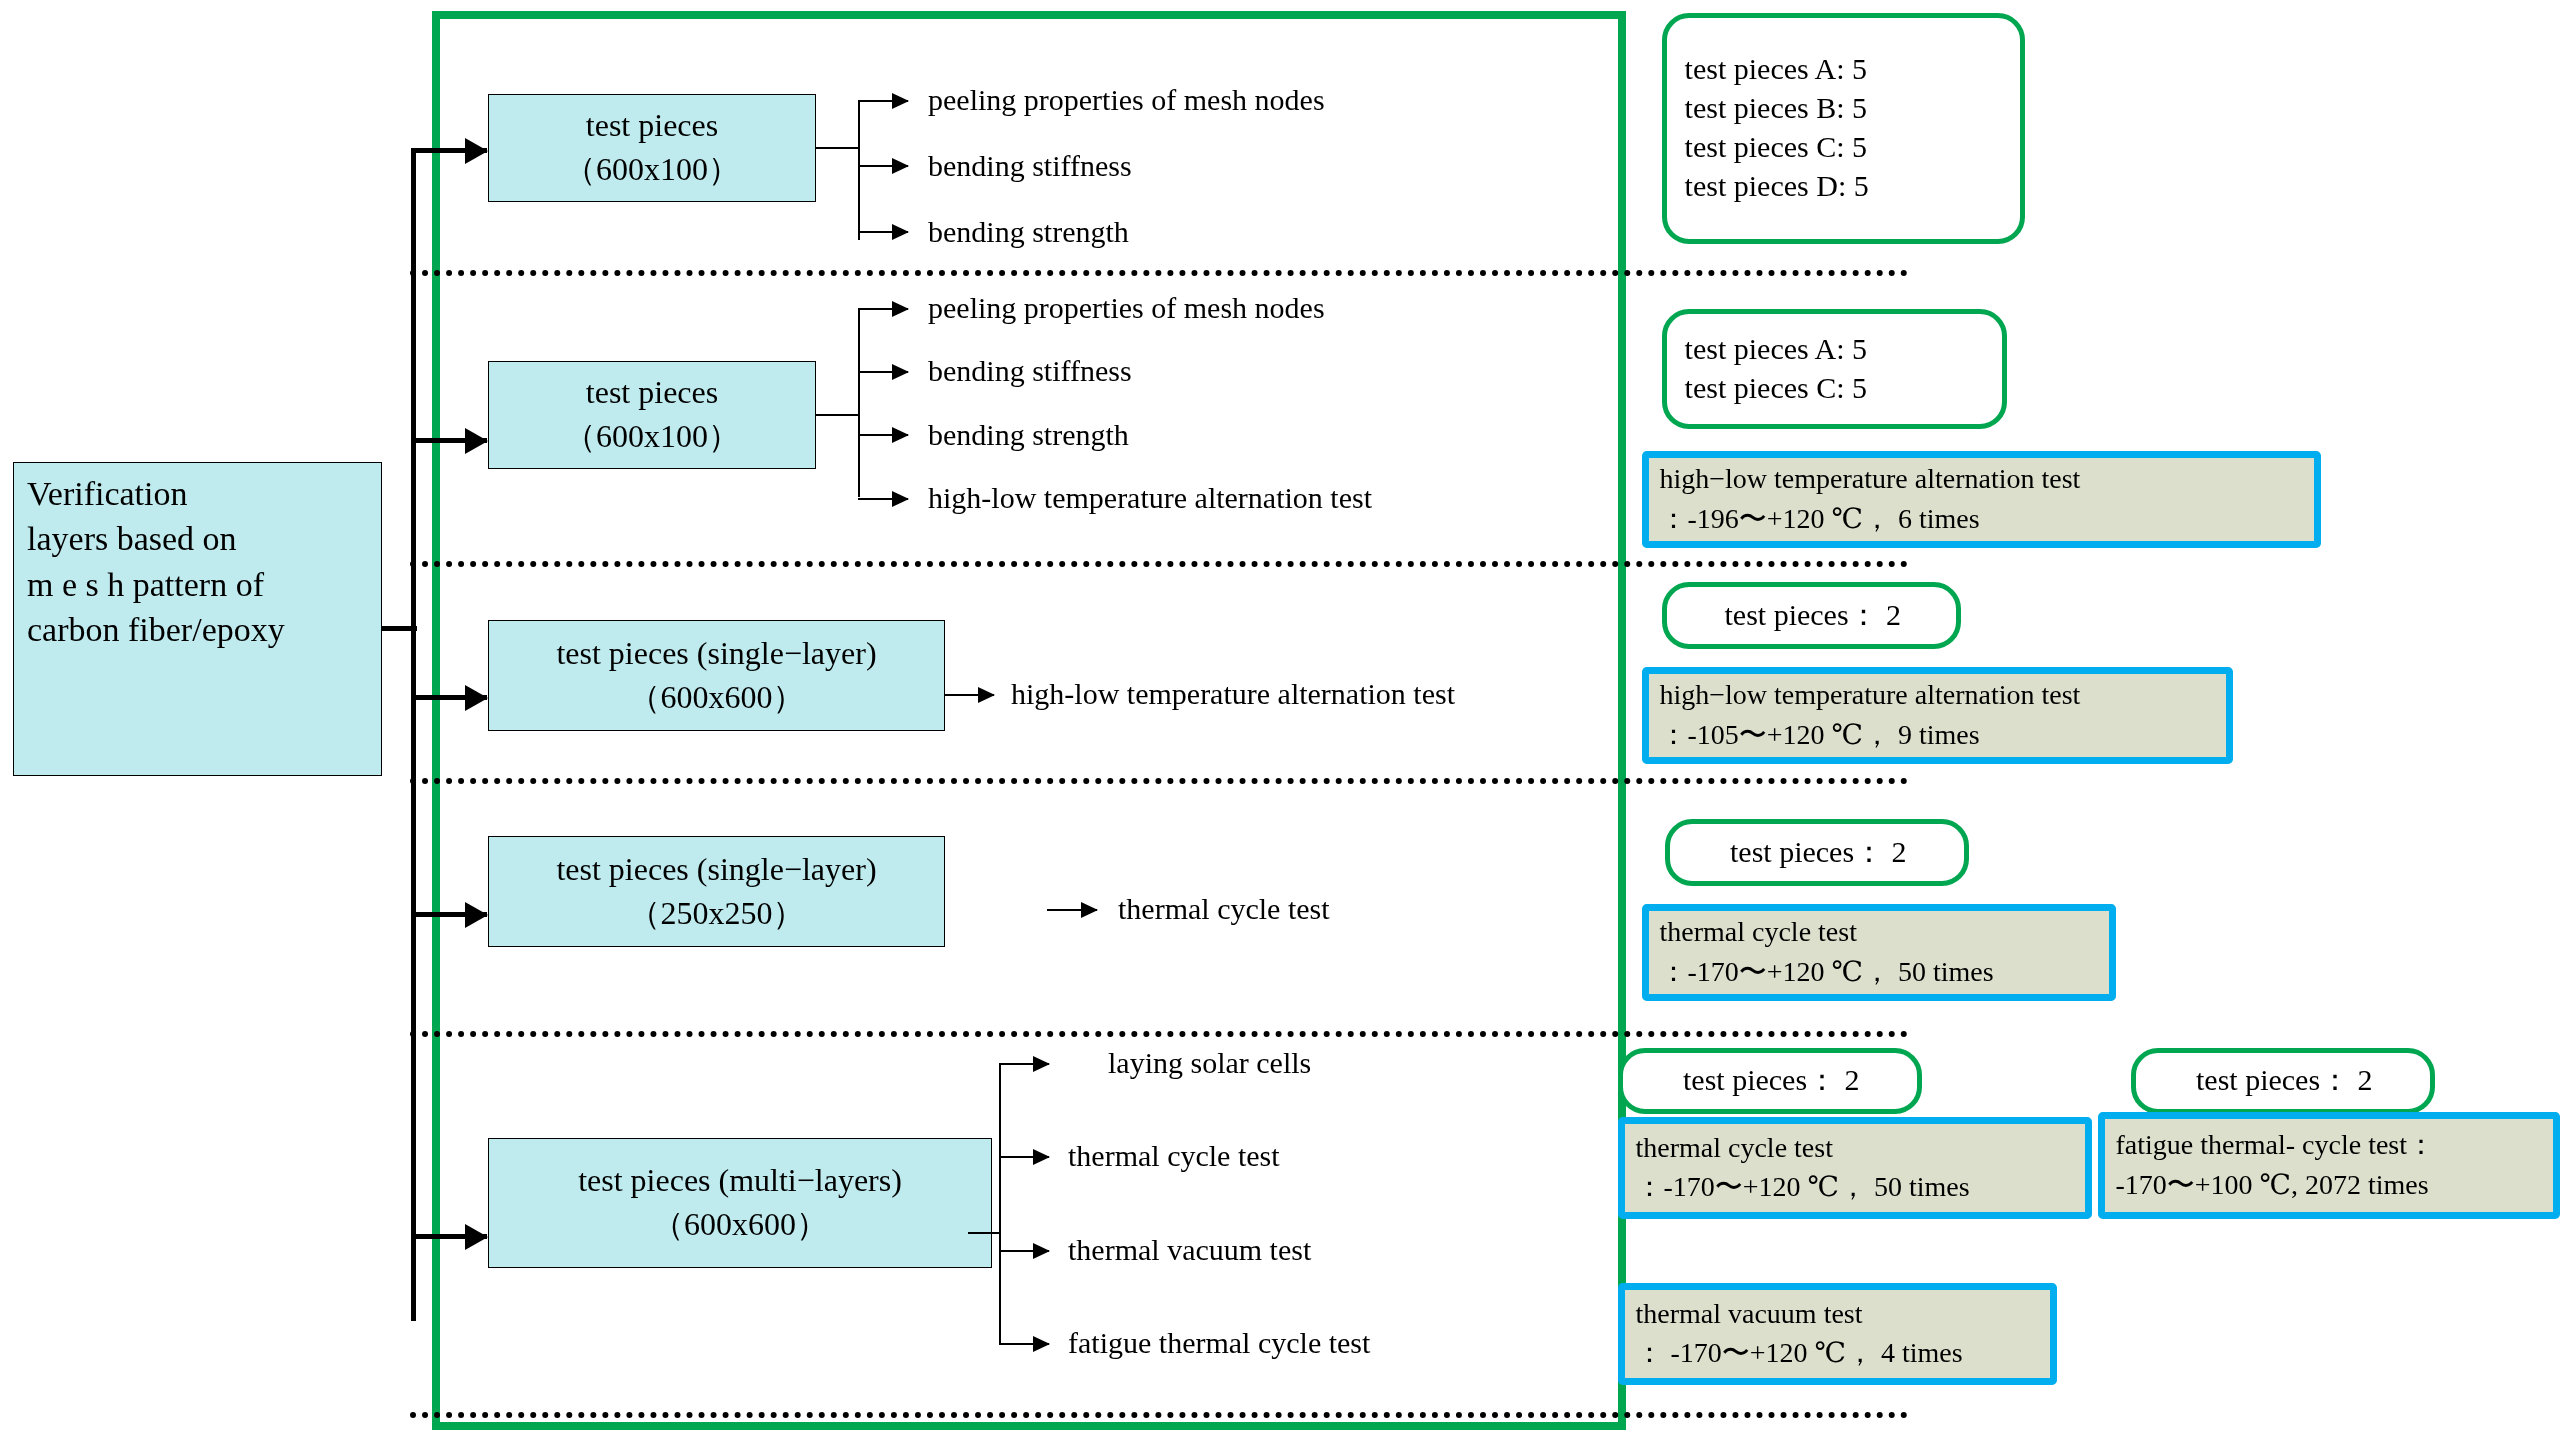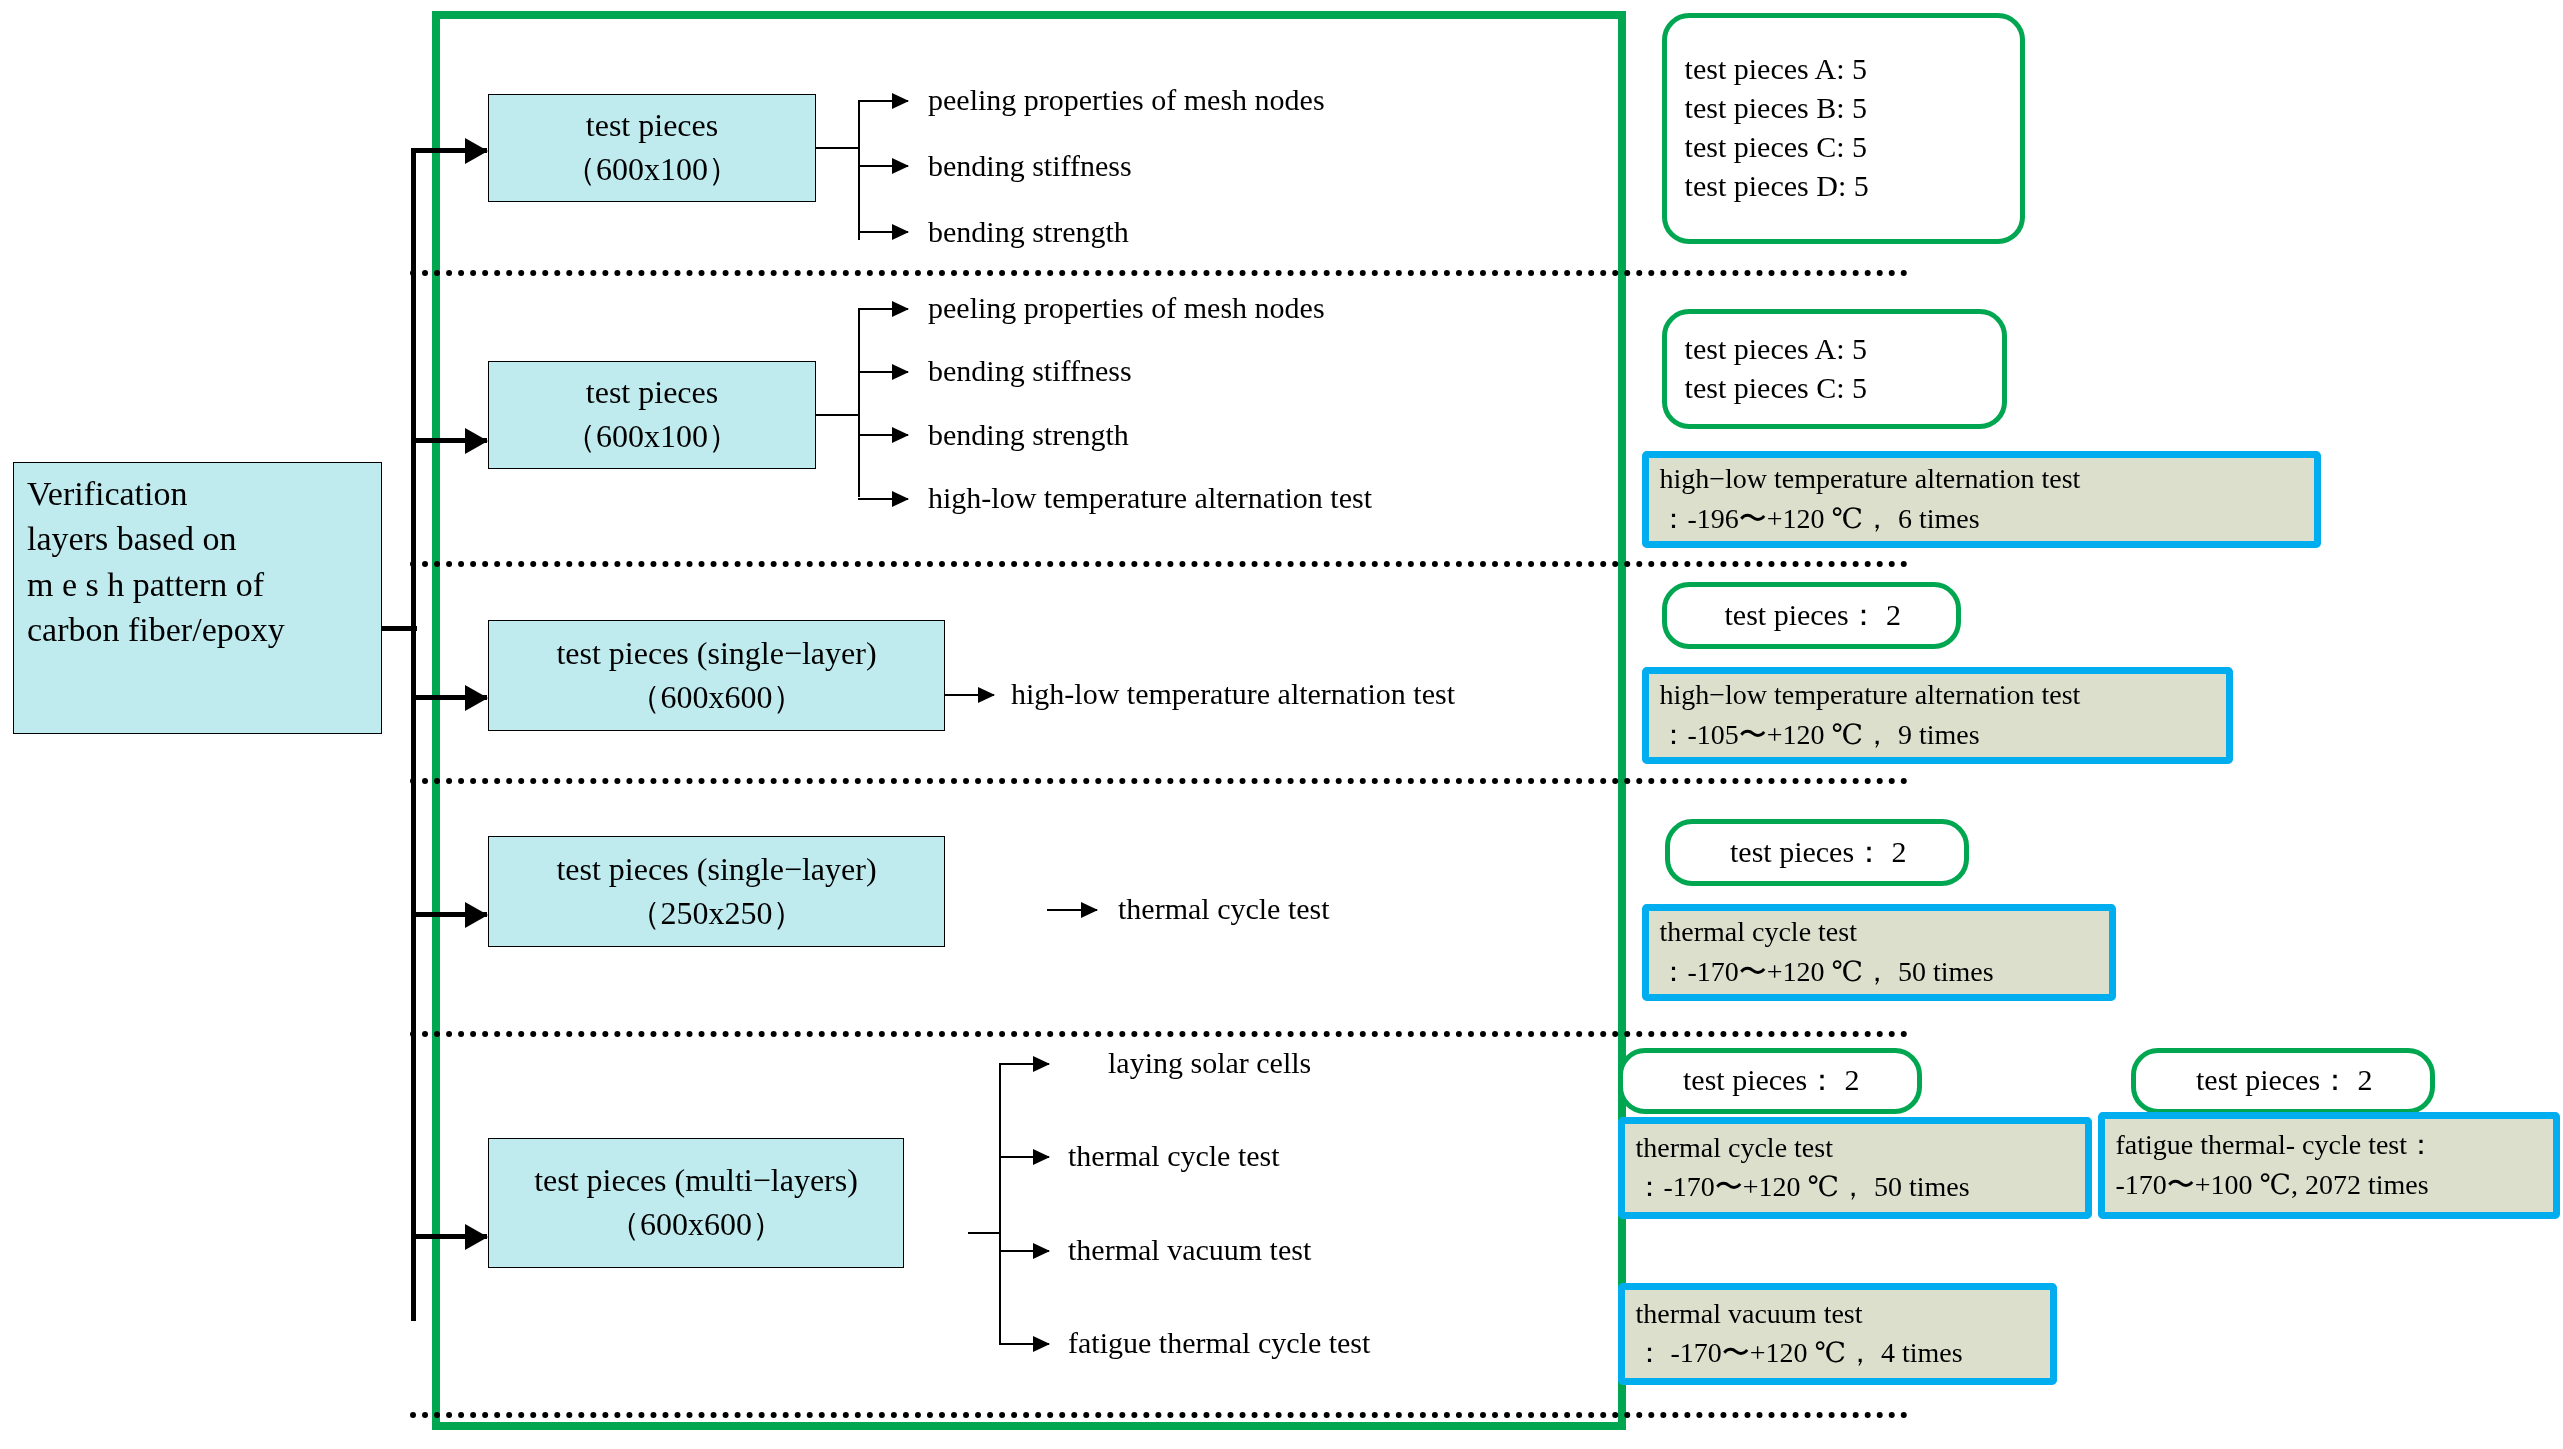--- a/index.html
+++ b/index.html
@@ -121,21 +121,21 @@
 <div id="root">
 
   <div class="abs green-frame" style="left:432px;top:10.5px;width:1194px;height:1419px;"></div>
 
   <div class="abs dashed" style="left:410px;top:270px;width:1498px;"></div>
   <div class="abs dashed" style="left:410px;top:561px;width:1498px;"></div>
   <div class="abs dashed" style="left:410px;top:778px;width:1498px;"></div>
   <div class="abs dashed" style="left:410px;top:1031px;width:1498px;"></div>
   <div class="abs dashed" style="left:410px;top:1412px;width:1498px;"></div>
 
-  <div class="abs root-box" style="left:13px;top:462px;width:369px;height:272px;">
+  <div class="abs root-box" style="left:13px;top:462px;width:369px;height:314px;">
     <span class="ln">Verification</span>
     <span class="ln">layers  based  on</span>
     <span class="ln">m e s h  pattern  of</span>
     <span class="ln">carbon fiber/epoxy</span>
   </div>
 
   <div class="abs trunk-h" style="left:382px;top:626px;width:35px;"></div>
   <div class="abs trunk" style="left:411px;top:150px;height:1171px;"></div>
 
   <div class="abs arrow-thick" style="left:411px;top:148px;width:76px;"></div>
@@ -209,21 +209,21 @@
   <div class="abs arrow-thin" style="left:1047px;top:909px;width:50px;"></div>
   <div class="abs leaf" style="left:1118px;top:894px;">thermal cycle test</div>
   <div class="abs pill centered" style="left:1665px;top:819px;width:304px;height:67px;">
     <div>test pieces： 2</div>
   </div>
   <div class="abs cond" style="left:1642px;top:904px;width:474px;height:97px;">
     <div>thermal cycle test</div>
     <div>：-170〜+120 ℃，  50 times</div>
   </div>
 
-  <div class="abs cyan-box" style="left:488px;top:1138px;width:416px;height:130px;">
+  <div class="abs cyan-box" style="left:488px;top:1138px;width:504px;height:130px;">
     <div>test pieces (multi−layers)</div>
     <div class="l2">（600x600）</div>
   </div>
   <div class="abs hline" style="left:968px;top:1232px;width:32px;"></div>
   <div class="abs vline" style="left:999px;top:1064px;height:280px;"></div>
   <div class="abs arrow-thin" style="left:999px;top:1063px;width:50px;"></div>
   <div class="abs arrow-thin" style="left:999px;top:1156px;width:50px;"></div>
   <div class="abs arrow-thin" style="left:999px;top:1250px;width:50px;"></div>
   <div class="abs arrow-thin" style="left:999px;top:1343px;width:50px;"></div>
   <div class="abs leaf" style="left:1108px;top:1048px;">laying solar cells</div>

